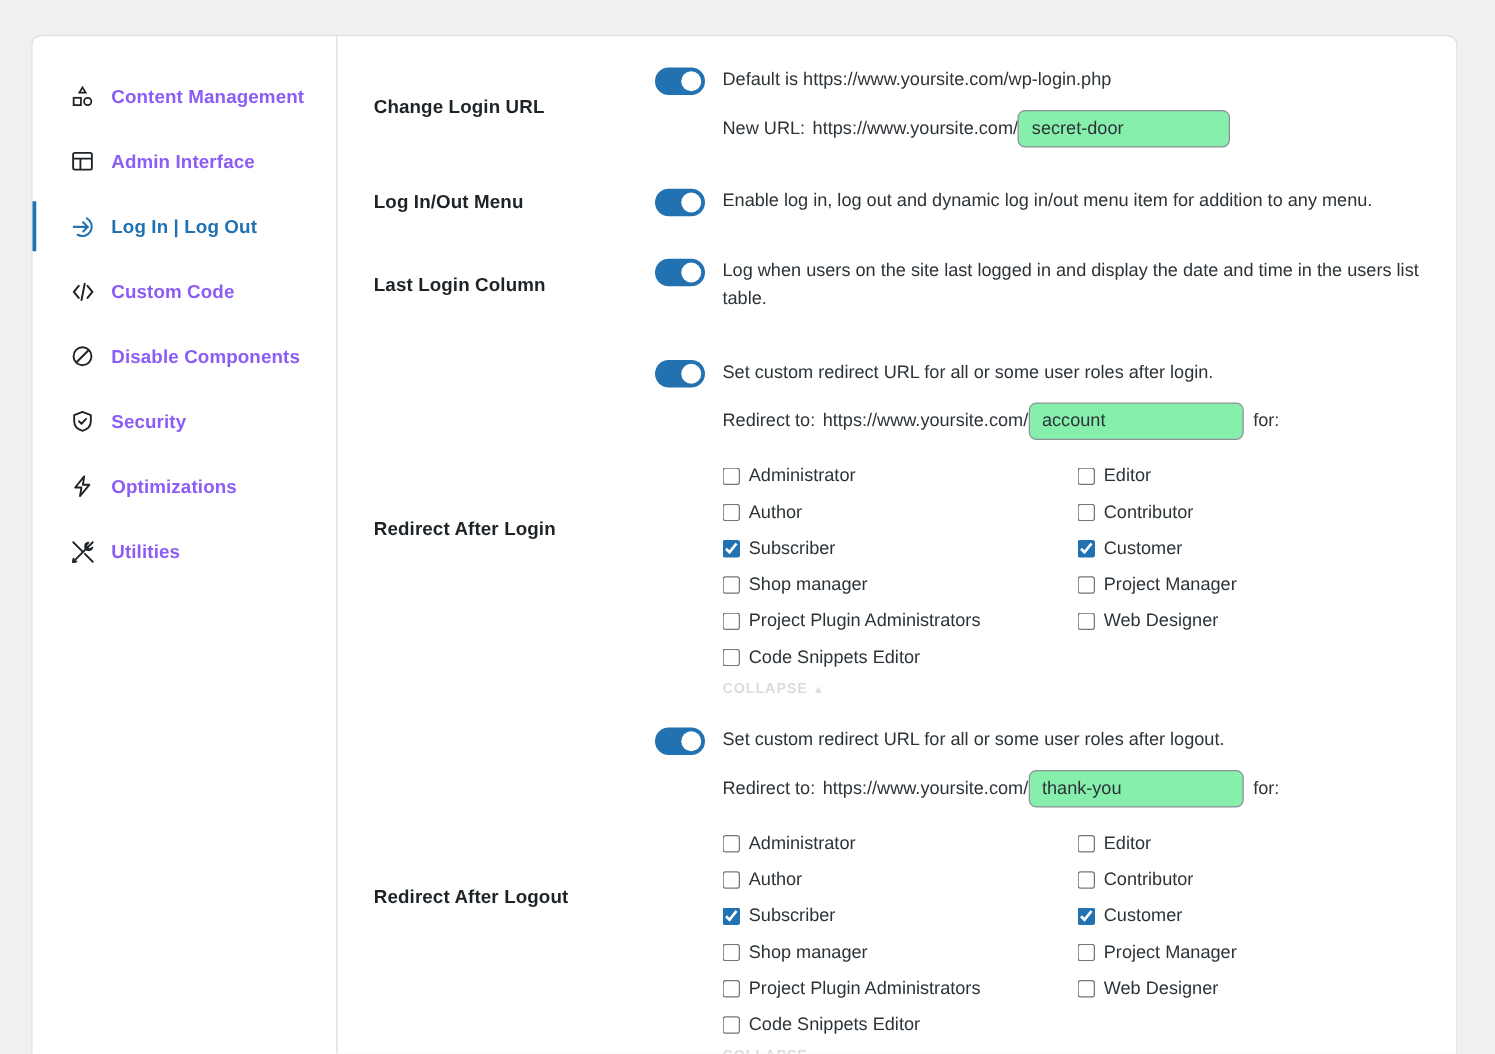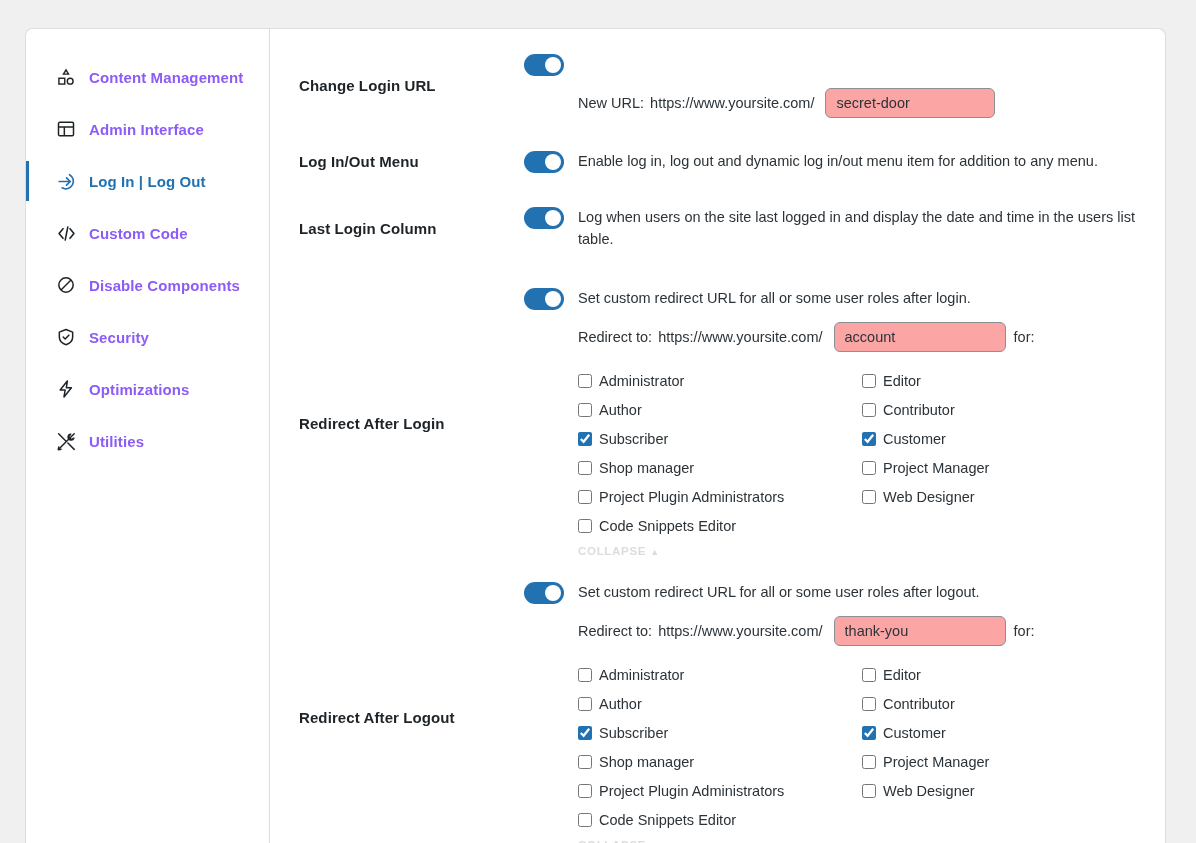--- a/index.html
+++ b/index.html
@@ -119,29 +119,29 @@
   .field-line {
     display: flex;
     align-items: center;
     gap: 0;
     margin-top: 12px;
     padding-left: 54px;
     font-size: 14.5px;
     color: #2c3338;
   }
   .field-label { white-space: nowrap; }
-  .field-prefix { white-space: nowrap; margin-left: 6px; margin-right: 11px; }
+  .field-prefix { white-space: nowrap; margin-left: 6px; margin-right: 0; }
   .txt {
     font-family: "Liberation Sans", sans-serif;
     font-size: 14.5px;
     color: #2c3338;
     padding: 7px 10px;
     border: 1px solid #8c8f94;
     border-radius: 6px;
-    background: #fca5a5;
+    background: #86efac;
     outline: none;
     height: 30px;
     line-height: 14px;
   }
   .txt.url-new { width: 170px; }
   .txt.redirect { width: 172px; }
   .field-suffix { margin-left: 8px; white-space: nowrap; }
 
   .roles {
     margin-top: 14px;
@@ -281,20 +281,21 @@
 
     <section class="content">
 
       <div class="row">
         <div class="row-label">Change Login URL</div>
         <div class="row-body">
           <div class="toggle-line">
             <div class="toggle">
               <span class="knob"></span>
             </div>
+            <div class="desc">Default is https://www.yoursite.com/wp-login.php</div>
           </div>
           <div class="field-line">
             <span class="field-label">New URL:</span>
             <span class="field-prefix">https://www.yoursite.com/</span>
             <input class="txt url-new" type="text" value="secret-door" style="">
           </div>
         </div>
       </div>
 
       <div class="sp-1"></div>

